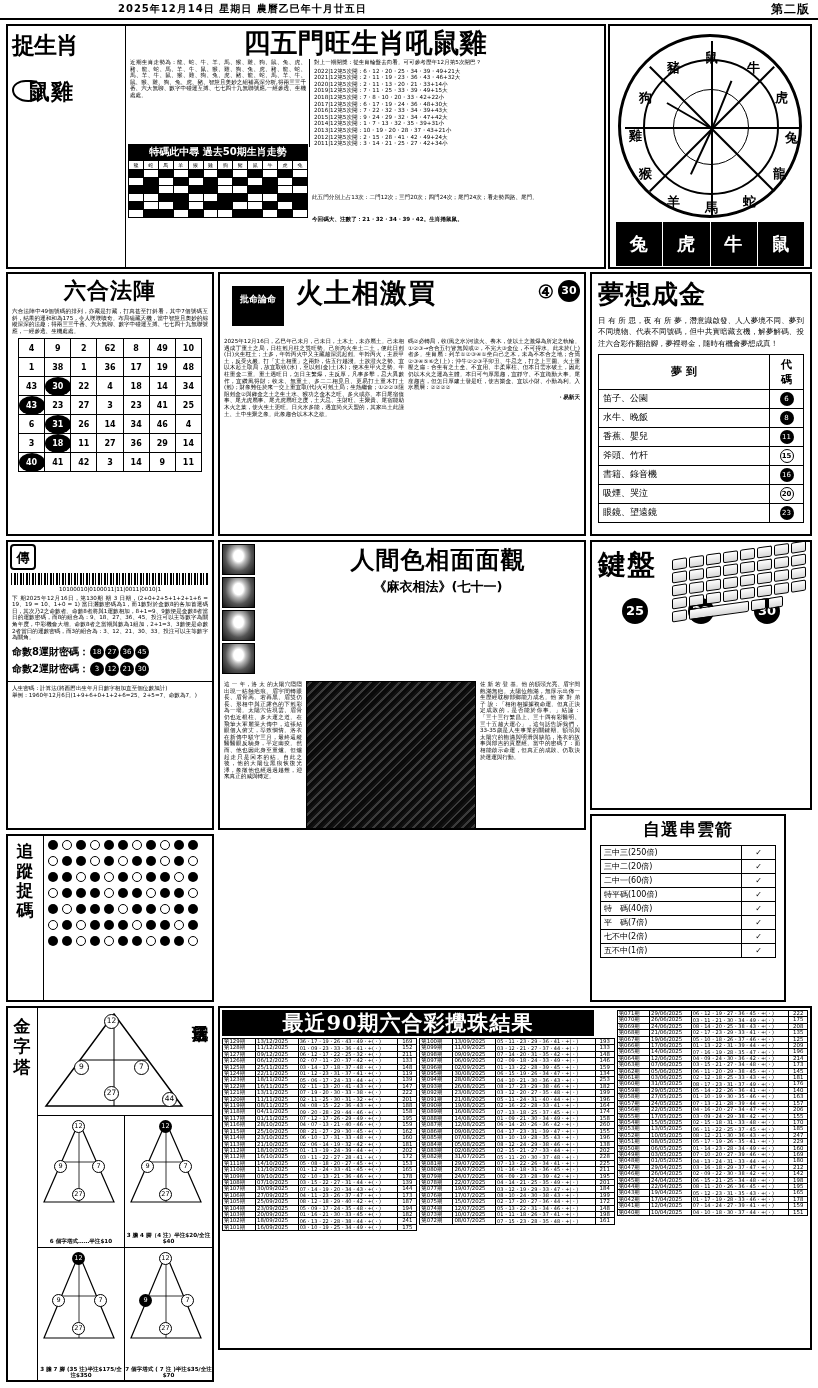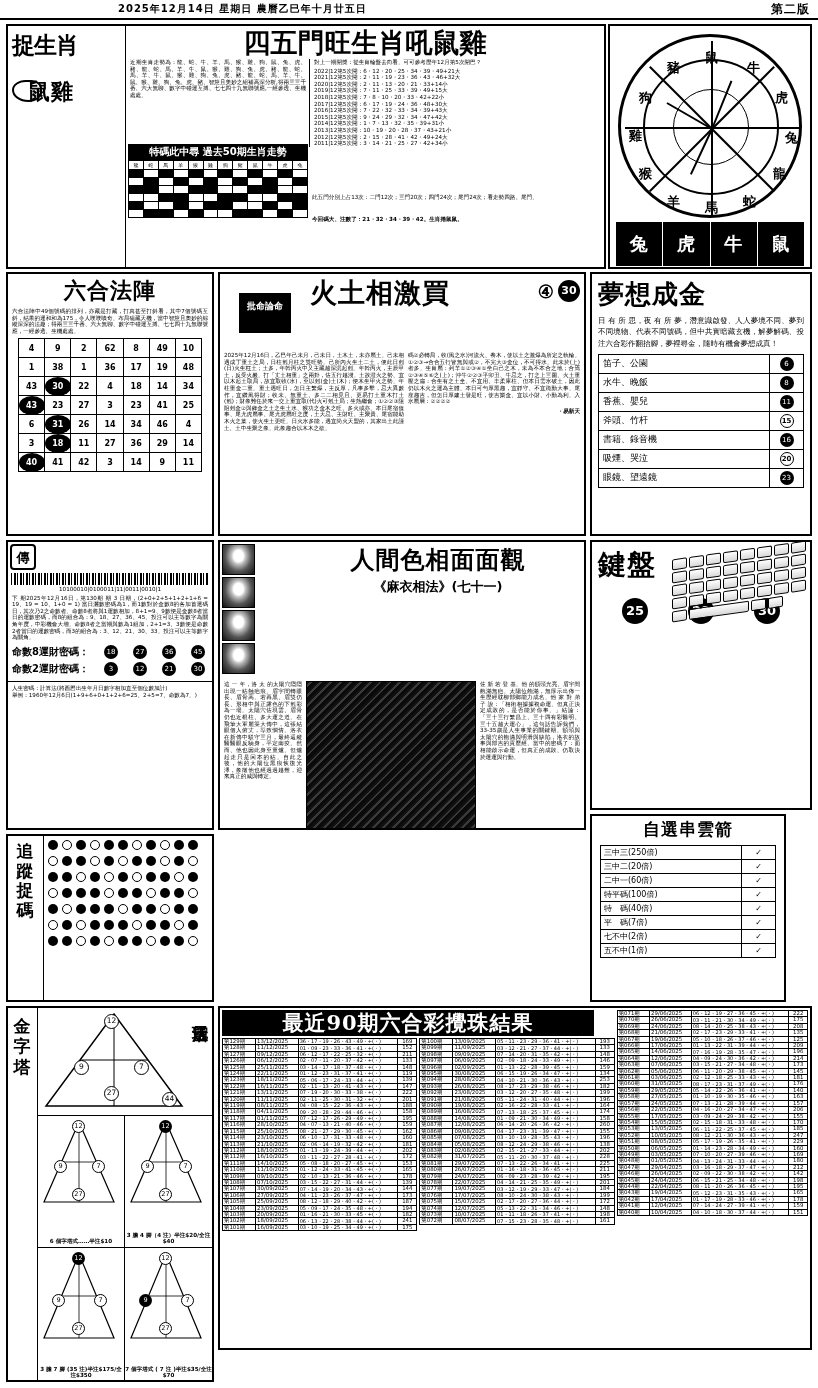--- a/index.html
+++ b/index.html
@@ -83,21 +83,21 @@
       radial-gradient(ellipse at 50% 38%, #fff 0 22%, #bbb 34%, #555 60%, #111 100%);
       border:1px solid #000; }
 
   
   .dot { width:10px; height:10px; border-radius:50%; background:#000; display:inline-block; }
   .dotg { width:10px; height:10px; border-radius:50%; background:#fff; border:1.5px solid #000; display:inline-block;}
 
   .bigcirc { display:inline-block; width:26px;height:26px;border-radius:50%;
              background:#000;color:#fff;font-size:13px;font-weight:bold;
              line-height:26px;text-align:center;}
-  .rowline { display:flex; align-items:center; gap:15px; }
+  .rowline { display:flex; align-items:center; gap:1px; }
 
   .selectbox td { border:1px solid #000; font-size:8px; padding:1px 3px; }
 </style>
 </head>
 <body>
 
 <div class="page">
 
   <div class="masthead">
     <div class="date">2025年12月14日 星期日 農曆乙巳年十月廿五日</div>
@@ -357,21 +357,21 @@
           <td>9</td>
           <td>11</td>
         </tr>
       </tbody>
         </table>
     </div>
   </div>
 
   <div class="box" style="left:218px; top:272px; width:368px; height:264px;">
     <div style="display:flex; align-items:flex-start;">
-      <div style="width:52px; height:40px; border:1px solid #000; margin:19px; background:#000; color:#fff; font-size:9px; text-align:center; padding-top:6px; font-weight:bold;">批命論命</div>
+      <div style="width:52px; height:40px; border:1px solid #000; margin:12px; background:#000; color:#fff; font-size:9px; text-align:center; padding-top:6px; font-weight:bold;">批命論命</div>
       <div class="fat" style="flex:1; font-size:27px; line-height:1.1; padding-top:4px;">火土相激買</div>
       <div style="padding:6px 4px 0 0; display:flex; gap:3px; align-items:center;">
         <span class="fat" style="font-size:18px;">④</span>
         <span style="display:inline-block;width:22px;height:22px;border-radius:50%;background:#000;color:#fff;text-align:center;line-height:22px;font-size:11px;font-weight:bold;">30</span>
       </div>
     </div>
     <div style="display:flex; padding:0 4px 2px 4px; gap:4px;">
       <div class="xtiny" style="width:180px; text-align:justify;">2025年12月16日，乙巳年己未月，己未日，土木土，未亦屬土。己未相遇成丁重土之局，日柱剋月柱之雙旺勢。己所內火生土二土，便此日剋(日)火生枉土；土多，年幹丙火中又主藏越深沉起剋。年幹丙火，主辰甲土，反受火巖。打「丈土相重」之兩卦，佐五行越淺。土故澄火之勢、宜以木起土取局，故宜取收(水)，至以剋(金)土(木)；便木生甲火之勢。年柱重金二重。重土遇旺日，怎日主繁爆，主反厚，凡事多擊，忌大異數作，宜鑽風得財；收未、無重土、多二二相見且、更易打土重木打土(剋)；財象難任於來一交上重宜取(代)火可剋土局；生熱繼會；①②②③阻阻剋金②與鋒金之土之生土水、猴功之金木之旺、多火或亦。本日尾宿值事、尾尤虎屬事、尾尤虎屬旺之度，土天忌、主財旺、主聚貴、尾宿能助木火之葉，使火生土更旺。日火水多能，遇宜尚火天盟的，其家出土此謹土、土中生聚之象。此象趨合以木木之欲。</div>
       <div style="flex:1;">
         <div class="xtiny" style="text-align:justify;">碼②必轉局，收(風之水)河流火、養木，使以土之激爆為所定之軌輪。①②③→合合五行皆無與或②，不完大③金位，不可得水。此未於(上)者多。生肖屬：列羊①②③④①坐白己之木，未為不本合之地；合焉②③④⑤⑥之(上)；沖牛②②③平卯丑、牛忌之，打之上三圖。火土重壓之扁：合生有之土全、不宜用、丰柔庫柱、但本日需水破土，因此仍以木火之運為主體。本日可勻厚黑趨，宜靜守、不宜跪動大事。尾座趨吉，但怎日厚建土發是旺，使吉樂金、宜以小財、小動為利。入水屬層：②②②②</div>
@@ -379,20 +379,24 @@
       </div>
     </div>
   </div>
 
   <div class="box" style="left:590px; top:272px; width:222px; height:264px;">
     <div class="fat" style="font-size:26px; padding:3px 6px 0 6px; letter-spacing:1px;">夢想成金</div>
     <div class="sm" style="padding:3px 6px; text-align:justify; line-height:1.5;">日 有 所 思，夜 有 所 夢，潛意識啟發、人人夢境不同、夢到不同境物、代表不同號碼，但中共實暗藏玄機，解夢解碼、投注六合彩作翻抬腳，夢裡尋金，隨時有機會夢想成真！</div>
     <div style="padding:2px 6px;">
       <table class="dream">
         <tbody>
+            <tr>
+          <td class="ctr" style="font-weight:bold; font-size:11px;">夢 到</td>
+          <td class="ctr code" style="font-weight:bold; font-size:11px;">代 碼</td>
+        </tr>
         <tr>
           <td>笛子、公園</td>
           <td class="code"><span class="circ">6</span></td>
         </tr>
         <tr>
           <td>水牛、晚飯</td>
           <td class="code"><span class="circ">8</span></td>
         </tr>
         <tr>
           <td>香蕉、嬰兒</td>

